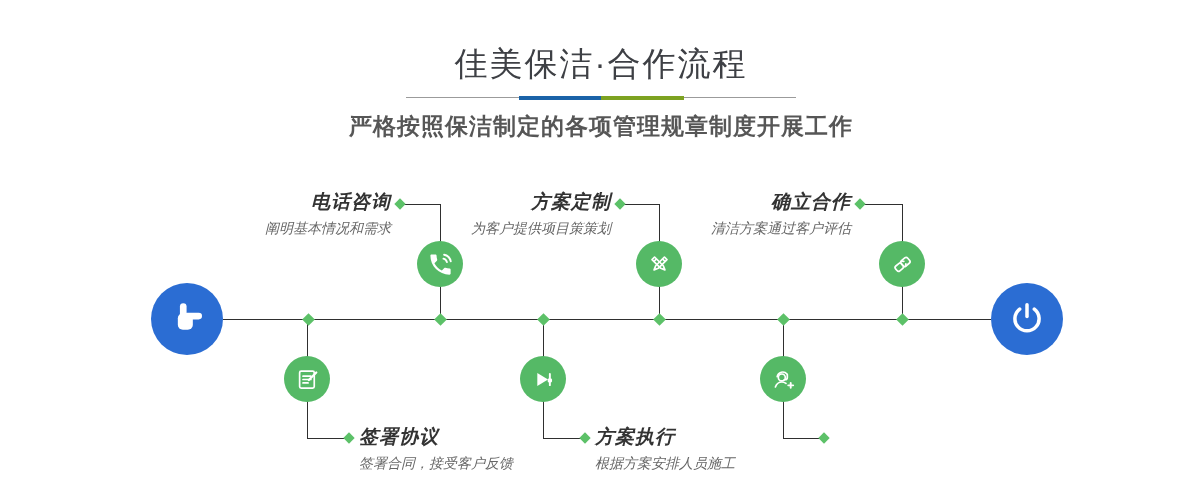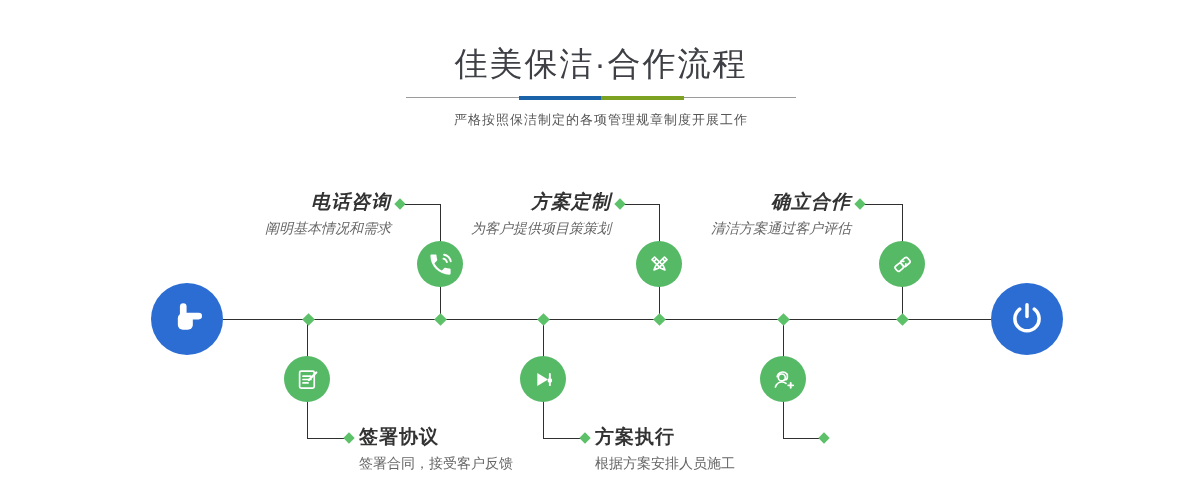--- a/index.html
+++ b/index.html
@@ -8,40 +8,40 @@
 
   
   .page-title { position:absolute; top:42px; left:0; width:100%; text-align:center;
     font-size:33px; font-weight:normal; color:#3e4045; letter-spacing:2px; }
   .divider { position:absolute; top:95px; left:50%; transform:translateX(-50%);
     width:390px; height:5px; display:flex; align-items:center; }
   .divider .seg-gray { flex:1; height:1px; background:#9b9b9b; }
   .divider .seg-blue { width:82px; height:4px; }
   .divider .seg-green { width:83px; height:4px; }
   .page-subtitle { position:absolute; top:111px; left:0; width:100%; text-align:center;
-    font-size:13px; color:#565656; letter-spacing:1px; }
+    font-size:23px; color:#565656; letter-spacing:1px;font-weight:bold; }
 
   
   .line { position:absolute; background:#2f2f2f; z-index:1; }
   .hline { height:1px; }
   .vline { width:1px; }
 
   .endpoint { position:absolute; width:72px; height:72px; border-radius:50%;
     display:flex; align-items:center; justify-content:center; z-index:3; }
   .node { position:absolute; width:46px; height:46px; border-radius:50%;
     display:flex; align-items:center; justify-content:center; z-index:2; }
 
   .junction { position:absolute; width:9px; height:9px; transform:rotate(45deg); z-index:2; }
   .elbow-dot { position:absolute; width:8px; height:8px; transform:rotate(45deg); z-index:2; }
 
   .step-text { position:absolute; z-index:2; }
   .step-text .t { font-size:19px; font-weight:bold; color:#333333; line-height:24px; letter-spacing:1px; }
   .step-text .d { font-size:14px; color:#666666; line-height:20px; margin-top:4px; }
   .ta-r { text-align:right;font-style:italic; }
-  .ta-l { text-align:left; }
+  .ta-l { text-align:left;font-style:italic; }
 
   svg { display:block; }
 </style>
 </head>
 <body>
 
 <div class="stage">
 
   <div class="page-title">佳美保洁·合作流程</div>
   <div class="divider">

